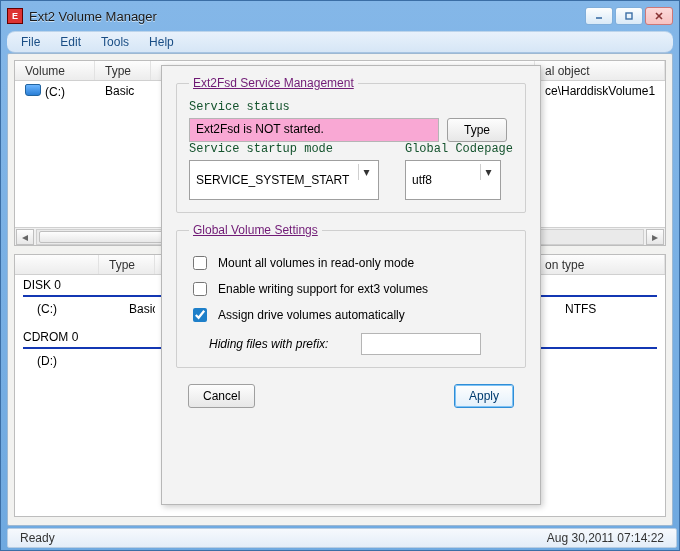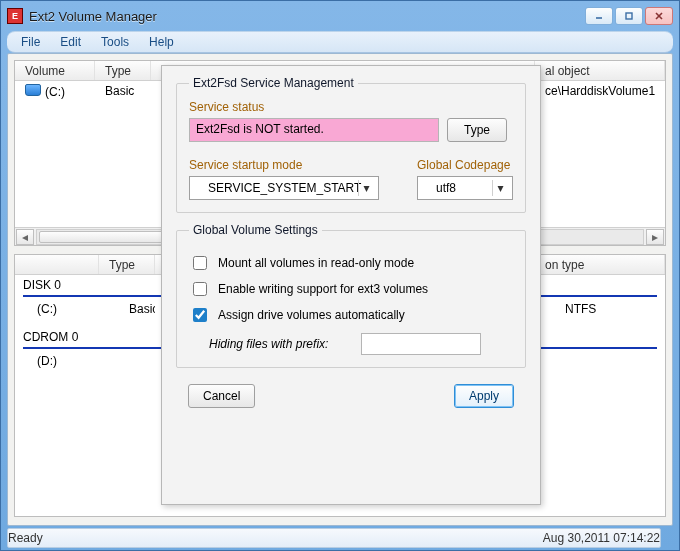--- a/index.html
+++ b/index.html
@@ -36,34 +36,34 @@
   .hscroll .thumb { position:absolute; left:2px; top:1px; bottom:1px; width:70%; background:linear-gradient(#fdfdfd,#e8e8e8); border:1px solid #bfbfbf; border-radius:2px; }
 
   
   .pane.bot { left:6px; right:6px; top:200px; bottom:8px; }
   .diskhead { font-weight:normal; padding:3px 8px; }
   .disksep { height:2px; background:#1337b3; margin:0 8px 2px 8px; }
   .subrow .cell { padding-left:30px; }
   .subrow .indent { padding-left:22px; }
 
   
-  .statusbar { position:absolute; left:6px; right:18px; bottom:2px; height:20px; display:flex; align-items:center; justify-content:space-between; background:linear-gradient(#f6f9fd,#e3edf8); border:1px solid #b7cde3; border-radius:2px; padding:0 0; color:#333; }
+  .statusbar { position:absolute; left:6px; right:2px; bottom:2px; height:20px; display:flex; align-items:center; justify-content:space-between; background:linear-gradient(#f6f9fd,#e3edf8); border:1px solid #b7cde3; border-radius:2px; padding:0 12px; color:#333; }
 
   
   .dialog { position:absolute; left:160px; top:64px; width:380px; height:440px; background:#f3f3f3; border:1px solid #b7b7b7; box-shadow:2px 2px 6px rgba(0,0,0,0.2); padding:10px 14px; }
   .dialog fieldset { border:1px solid #cfcfcf; border-radius:2px; margin:0 0 10px 0; padding:10px 12px 12px 12px; }
-  .dialog legend { padding:0 4px; color:#0f172a; }
-  .lbl { display:block; color:#a16207; margin-bottom:4px; }
+  .dialog legend { padding:0 4px; color:#701a75;text-decoration:underline; }
+  .lbl { display:block; color:#14532d; margin-bottom:4px;font-family:Liberation Mono, monospace; }
   .txt { width:250px; height:24px; background:#fff; border:1px solid #b5b5b5; padding:3px 6px; }
   .txt.readonly { background:#f9a8d4; }
   .btn { height:24px; min-width:60px; background:linear-gradient(#fdfdfd,#e7e7e7); border:1px solid #9f9f9f; border-radius:3px; padding:0 14px; }
   .btn.primary { border:1px solid #2f8dd6; outline:1px solid #7fc3f5; outline-offset:-2px; background:linear-gradient(#fefefe,#e3f0fb); color:#003b6f; }
   .row { display:flex; align-items:center; gap:8px; }
   .twocol { display:flex; gap:24px; }
-  .select { height:24px; background:#fff; border:1px solid #9f9f9f; padding:2px 22px 2px 18px; position:relative; display:flex; align-items:center; }
+  .select { height:40px; background:#fff; border:1px solid #9f9f9f; padding:2px 22px 2px 6px; position:relative; display:flex; align-items:center; }
   .select .chev { position:absolute; right:4px; top:3px; width:16px; height:16px; border-left:1px solid #cfcfcf; display:flex; align-items:center; justify-content:center; color:#333; }
   .chk { display:flex; align-items:center; gap:8px; margin:6px 0; }
   .chk input { width:14px; height:14px; accent-color:#1e7fc9; }
   .fieldpair { display:flex; align-items:center; gap:12px; margin:8px 0 0 20px; }
   .fieldpair .flabel { width:140px;font-style:italic; }
   .fieldpair input { width:120px; height:22px; border:1px solid #b5b5b5; background:#fff; padding:2px 4px; }
   .dlgbtns { display:flex; justify-content:space-between; padding:6px 12px 0 12px;gap:40px; }
 </style>
 </head>
 <body>
@@ -154,21 +154,21 @@
 <div class="dialog">
   <fieldset>
     <legend>Ext2Fsd Service Management</legend>
 
     <span class="lbl">Service status</span>
     <div class="row">
       <div class="txt readonly">Ext2Fsd is NOT started.</div>
       <button class="btn">Type</button>
     </div>
 
-    <div class="twocol" style="margin-top:16px">
+    <div class="twocol" style="">
       <div style="flex:1">
         <span class="lbl">Service startup mode</span>
         <div class="select" style="width:190px">
           <span>SERVICE_SYSTEM_START</span>
           <span class="chev">▾</span>
         </div>
       </div>
       <div>
         <span class="lbl">Global Codepage</span>
         <div class="select" style="width:96px">

